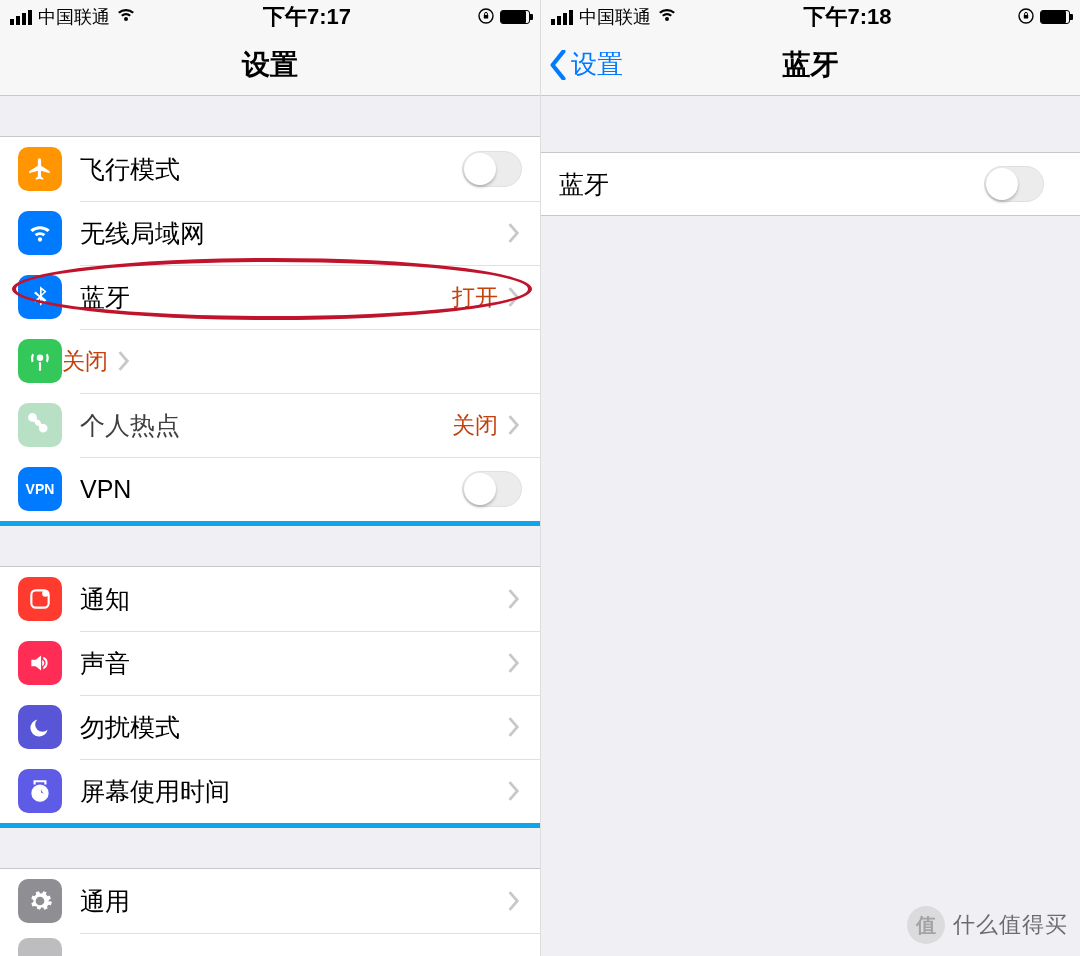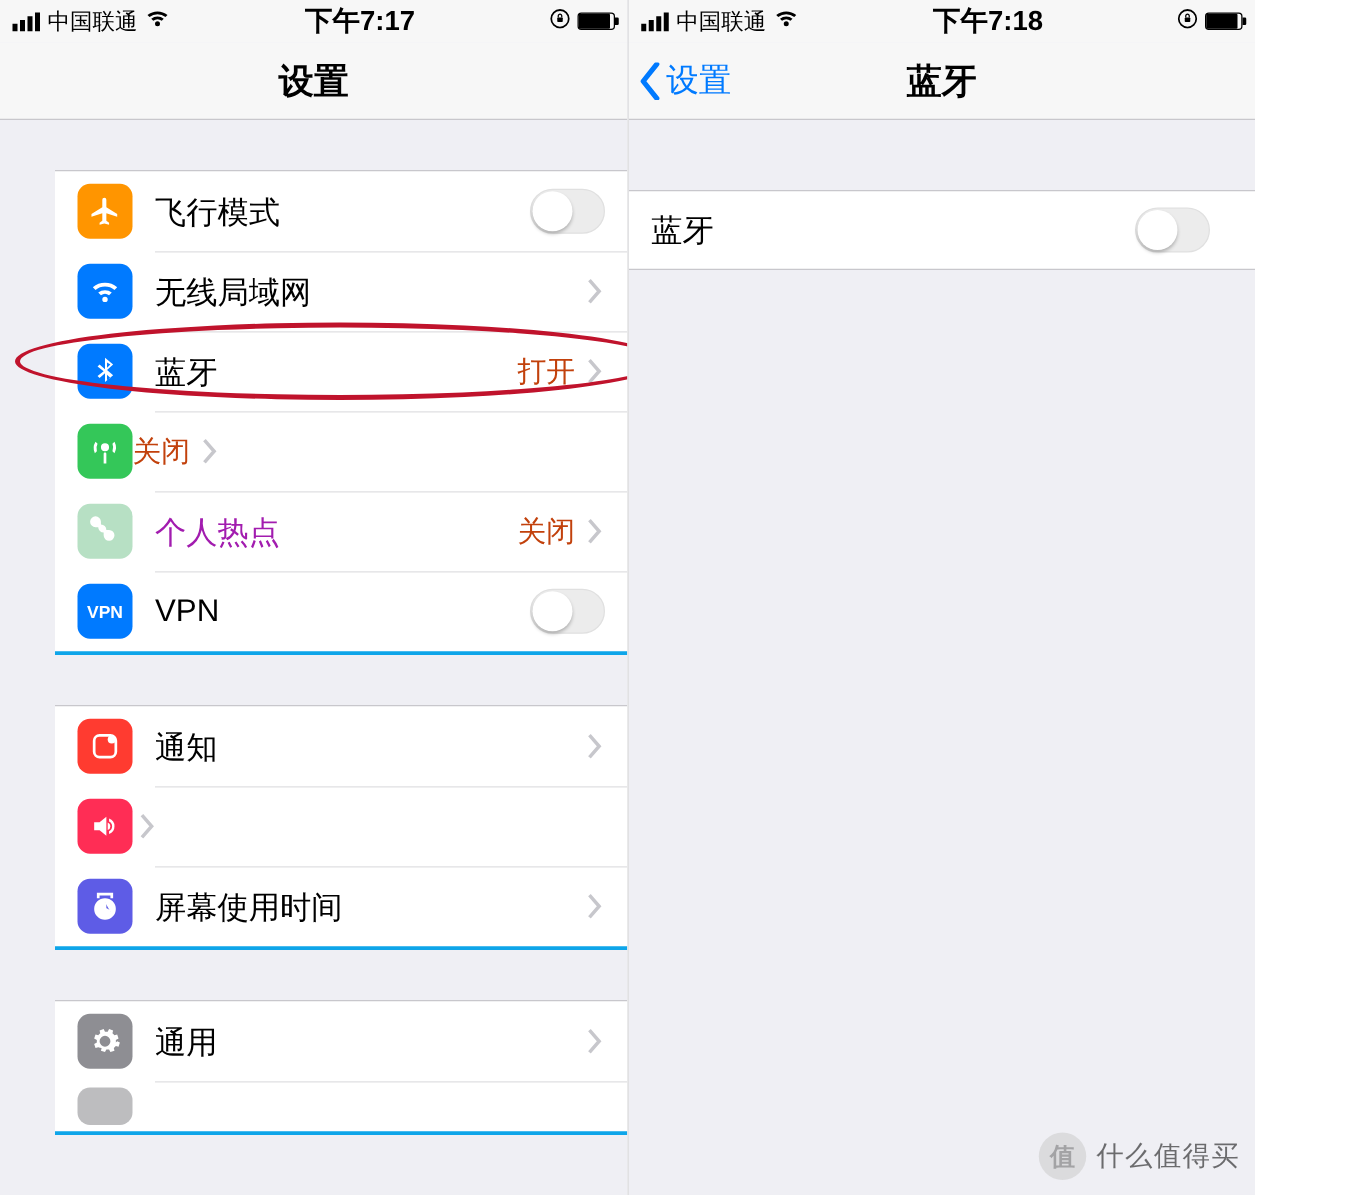--- a/index.html
+++ b/index.html
@@ -1,17 +1,17 @@
 <!DOCTYPE html>
 <html><head>
 <meta charset="utf-8">
 <style>
   * { box-sizing: border-box; margin: 0; padding: 0; }
   html, body { width: 1080px; height: 956px; font-family: -apple-system, "Helvetica Neue", Arial, sans-serif; background: #fff; }
-  .wrap { display: flex; width: 1004px; height: 956px; }
+  .wrap { display: flex; width: 1080px; height: 956px; }
   .phone { width: 540px; height: 956px; background: #efeff4; position: relative; overflow: hidden; }
   .phone + .phone { border-left: 1px solid #ddd; }
 
   
   .statusbar { height: 34px; display: flex; align-items: center; justify-content: space-between; padding: 0 10px; font-size: 18px; background: #f7f7f7; color: #000; }
   .sb-left { display: flex; align-items: center; gap: 6px; }
   .sb-right { display: flex; align-items: center; gap: 6px; }
   .signal { display: flex; align-items: flex-end; gap: 2px; }
   .signal span { width: 4px; background: #000; display: inline-block; }
   .signal span:nth-child(1){height:6px;} .signal span:nth-child(2){height:9px;}
@@ -23,27 +23,27 @@
   .battery::after { content: ""; position: absolute; right: -4px; top: 3px; width: 3px; height: 6px; background: #000; border-radius: 0 1px 1px 0; }
   .battery i { display: block; background: #000; height: 100%; width: 90%; border-radius: 1px; }
 
   
   .navbar { height: 62px; display: flex; align-items: center; justify-content: center; position: relative; background: #f7f7f7; border-bottom: 1px solid #c8c7cc; }
   .nav-title { font-size: 28px; font-weight: 600; color: #000; }
   .nav-back { position: absolute; left: 8px; display: flex; align-items: center; color: #007aff; font-size: 26px; gap: 4px; }
   .nav-back svg { width: 18px; height: 30px; }
 
   
-  .group { margin-top: 40px; background: #fff; border-top: 1px solid #c8c7cc; border-bottom: 3px solid #0ea5e9; margin-left: 44px; }
+  .group { margin-top: 40px; background: #fff; border-top: 1px solid #c8c7cc; border-bottom: 5px solid #0ea5e9; }
   .group.first { margin-top: 40px; }
   .row { display: flex; align-items: center; height: 64px; padding-left: 18px; position: relative; }
   .row + .row::before { content: ""; position: absolute; top: 0; left: 80px; right: 0; height: 1px; background: #e0e0e2; }
   .iconbox { width: 44px; height: 44px; border-radius: 10px; display: flex; align-items: center; justify-content: center; color: #fff; flex-shrink: 0; }
   .row-label { flex: 1; font-size: 25px; color: #000; padding-left: 18px; }
-  .row-label.muted { color: #a21caf; }
+  .row-label.muted { color: #404040; }
   .row-value { font-size: 23px; color: #c2410c; margin-right: 4px; }
   .chev { width: 24px; color: #c7c7cc; display: flex; align-items: center; justify-content: center; margin-right: 14px; }
   .chev svg { width: 12px; height: 20px; }
 
   
   .toggle { width: 60px; height: 36px; border-radius: 18px; background: #ececec; border: 1px solid #e0e0e0; position: relative; margin-right: 18px; }
   .toggle .knob { position: absolute; top: 1px; left: 1px; width: 32px; height: 32px; border-radius: 50%; background: #fff; box-shadow: 0 2px 3px rgba(0,0,0,0.25); }
 
   
   .bt-group { margin-top: 56px; background: #fff; border-top: 1px solid #c8c7cc; border-bottom: 1px solid #c8c7cc; }
@@ -195,20 +195,34 @@
               <path d="M1 1l7 8-7 8" fill="none" stroke="#c7c7cc" stroke-width="2.5"></path>
             </svg>
           </div>
       </div>
       <div class="row">
         <div class="iconbox c-pink">
             <svg width="26" height="26" viewBox="0 0 24 24">
               <path fill="#fff" d="M4 9v6h4l5 4V5L8 9H4zm12 3a3 3 0 00-2-2.8v5.6A3 3 0 0016 12zm3 0a6 6 0 00-4-5.7v2.1a4 4 0 010 7.2v2.1A6 6 0 0019 12z"></path>
             </svg>
           </div>
+        <div class="row-label">声音</div>
+        <div class="chev">
+            <svg viewBox="0 0 10 18">
+              <path d="M1 1l7 8-7 8" fill="none" stroke="#c7c7cc" stroke-width="2.5"></path>
+            </svg>
+          </div>
+      </div>
+      <div class="row">
+        <div class="iconbox c-purple">
+            <svg width="26" height="26" viewBox="0 0 24 24">
+              <path fill="#fff" d="M19 14.5A8 8 0 119.5 5a6.5 6.5 0 009.5 9.5z"></path>
+            </svg>
+          </div>
+        <div class="row-label">勿扰模式</div>
         <div class="chev">
             <svg viewBox="0 0 10 18">
               <path d="M1 1l7 8-7 8" fill="none" stroke="#c7c7cc" stroke-width="2.5"></path>
             </svg>
           </div>
       </div>
       <div class="row">
         <div class="iconbox c-indigo">
             <svg width="26" height="26" viewBox="0 0 24 24">
               <path fill="#fff" d="M6 2h12v4h-2V4H8v2H6V2zm6 4a8 8 0 110 16 8 8 0 010-16zm0 3v5l4 2"></path>

